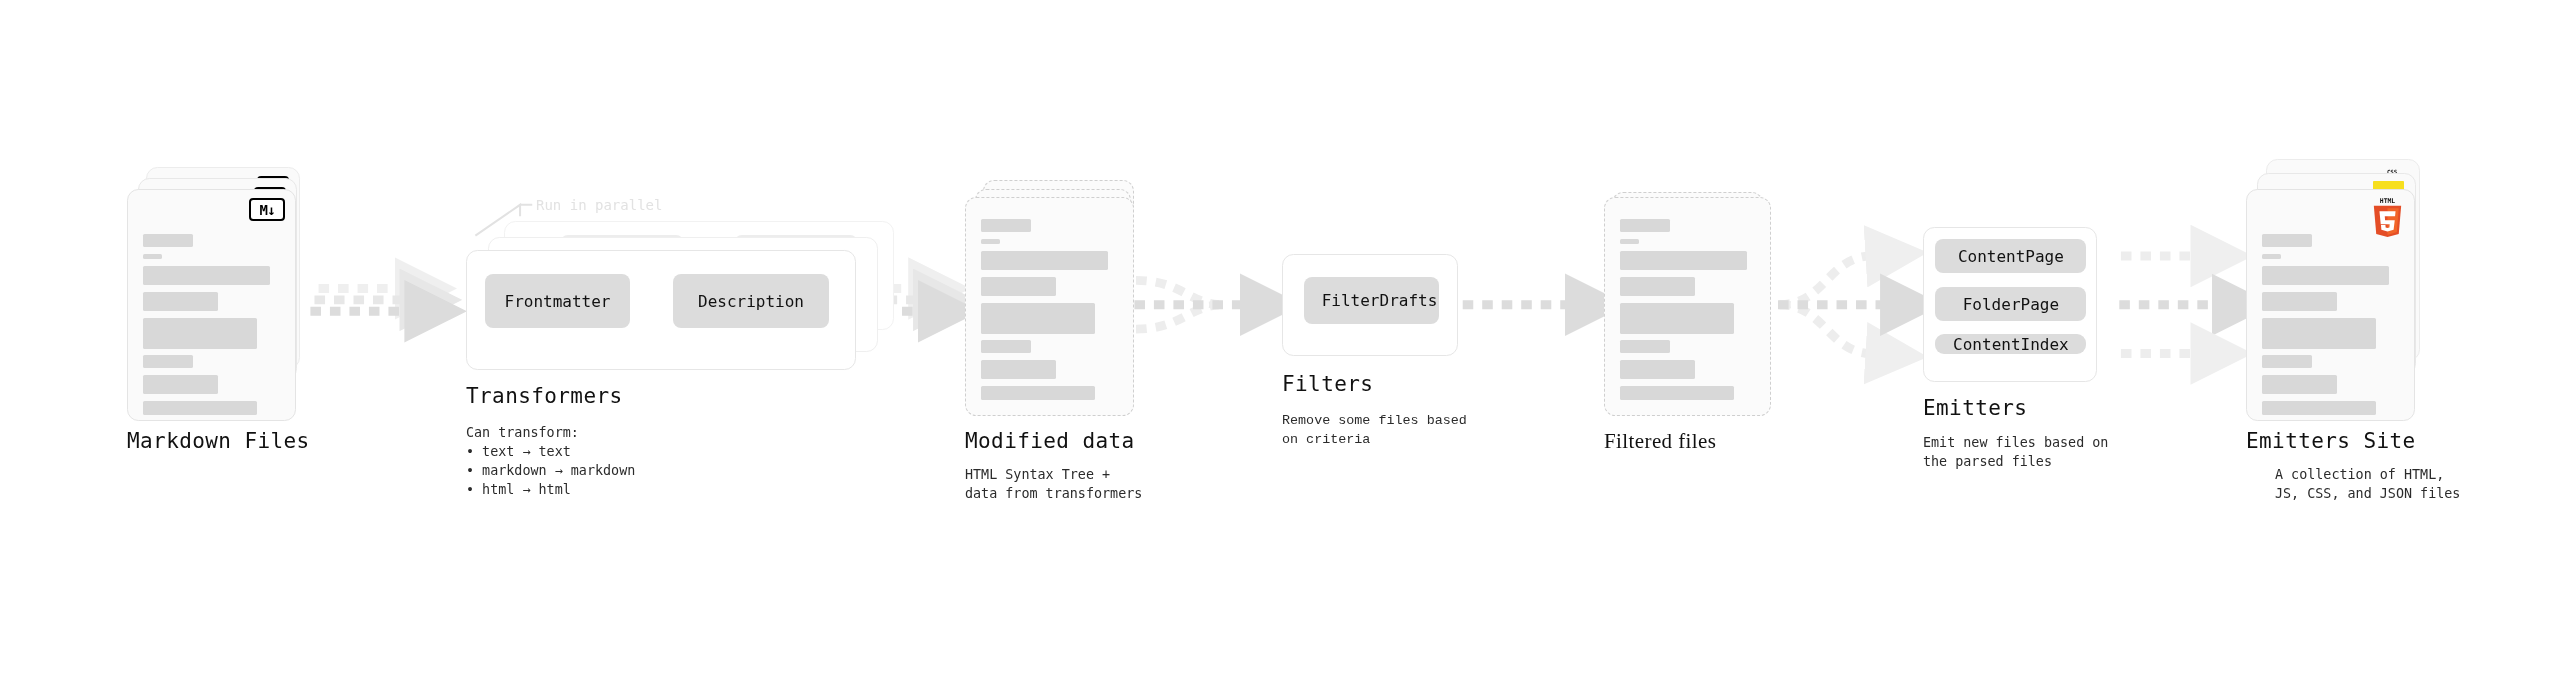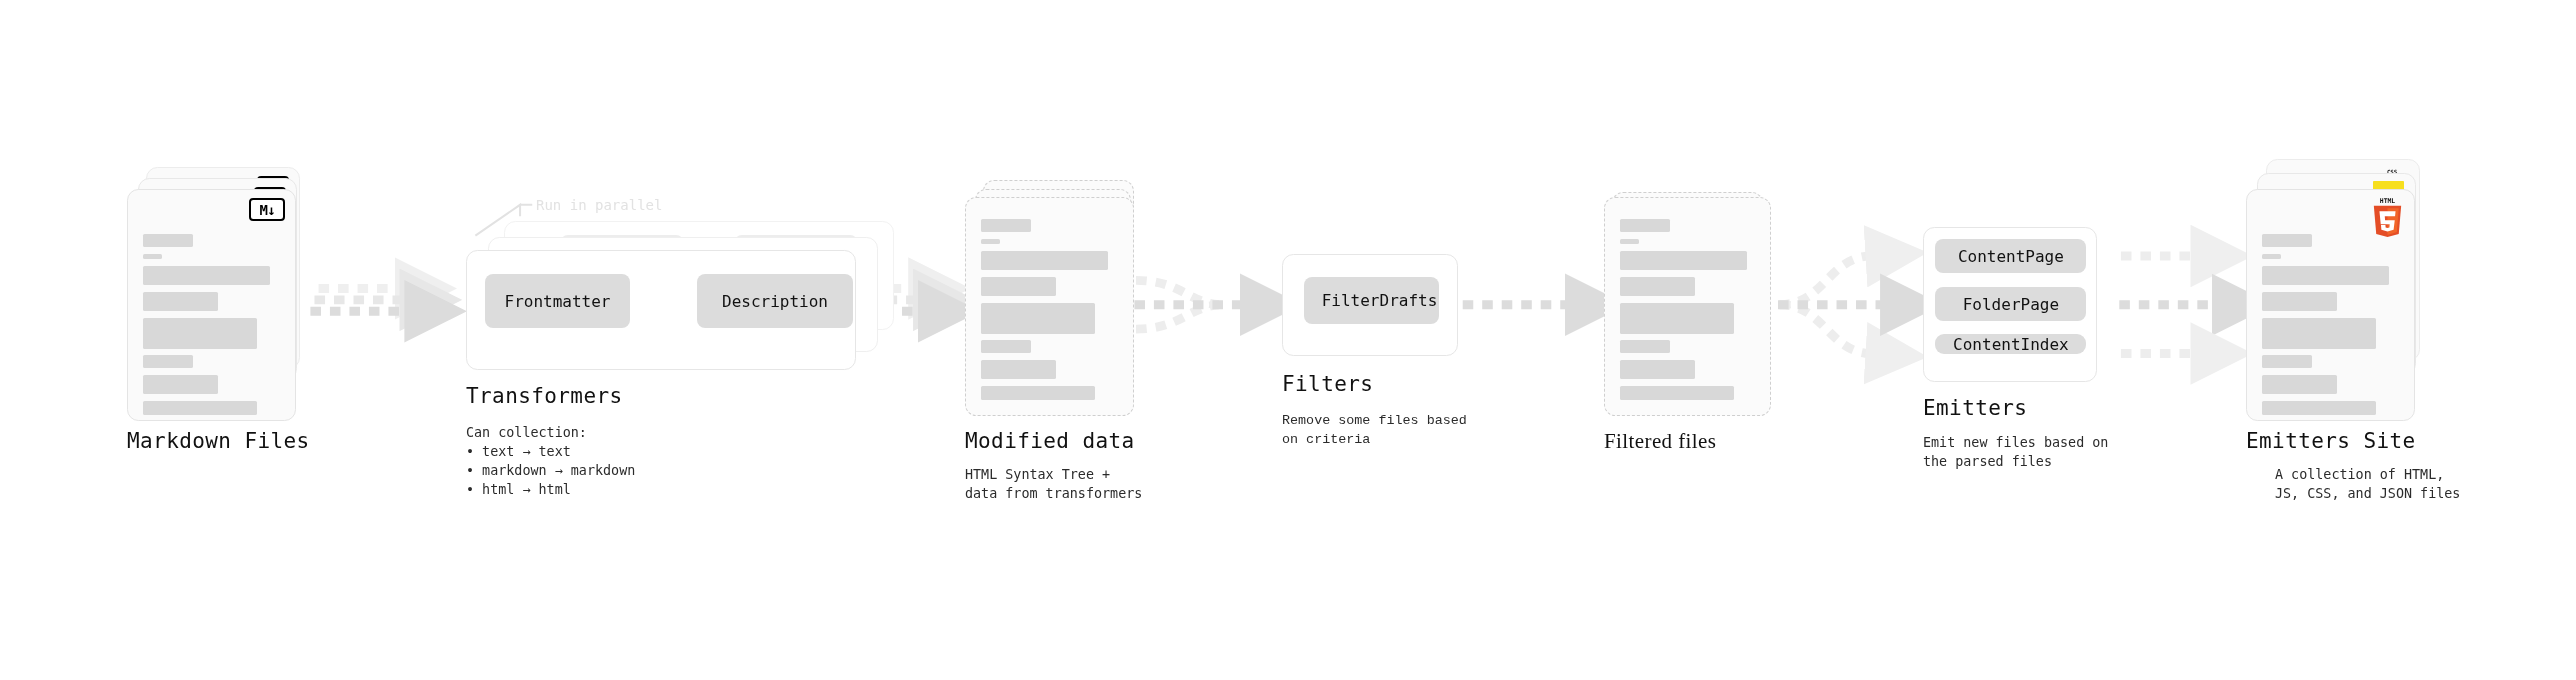--- a/index.html
+++ b/index.html
@@ -190,28 +190,28 @@
       <div class="chip ghost2" style="left:229px; top:13px; width:124px; height:50px;"></div>
     </div>
     <div class="gbox" style="left:488px; top:237px; width:390px; height:115px; border-color:#efefef;">
       <div class="chip ghost1" style="left:39px; top:13px; width:128px; height:54px;"></div>
       <div class="chip ghost1" style="left:219px; top:13px; width:128px; height:54px;"></div>
     </div>
     <div class="gbox" style="left:466px; top:250px; width:390px; height:120px;">
       <div class="chip" style="left:18px; top:23px; width:145px; height:54px;">
         <span>Frontmatter</span>
       </div>
-      <div class="chip" style="left:206px; top:23px; width:156px; height:54px;margin-left:24px;">
+      <div class="chip" style="left:206px; top:23px; width:156px; height:54px;">
         <span>Description</span>
       </div>
     </div>
 
     <div class="title" style="left:466px; top:384px;">Transformers</div>
     <div class="caption list" style="left:466px; top:423px; width:268px;">
-      <div>Can collection:</div>
+      <div>Can transform:</div>
       <div class="li">• text → text</div>
       <div class="li">• markdown → markdown</div>
       <div class="li">• html → html</div>
     </div>
   </div>
 
   <div class="abs">
     <div class="doc dashed" style="left:983px; top:180px; width:151px; height:195px;"></div>
     <div class="doc dashed" style="left:975px; top:189px; width:156px; height:195px;"></div>
     <div class="doc dashed" style="left:965px; top:197px; width:169px; height:219px;">

